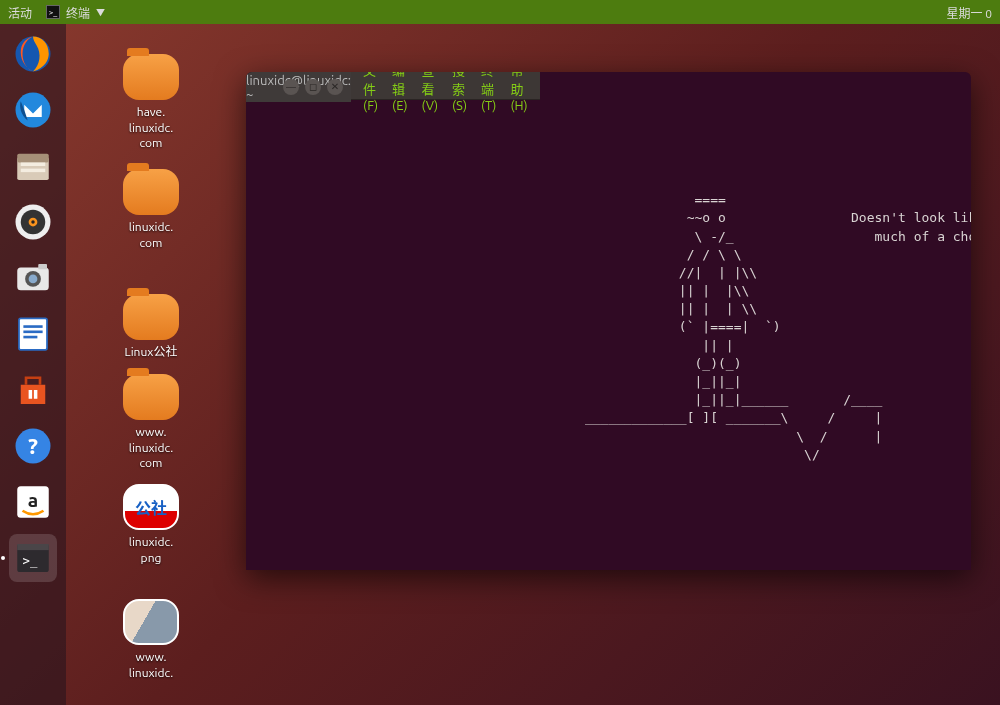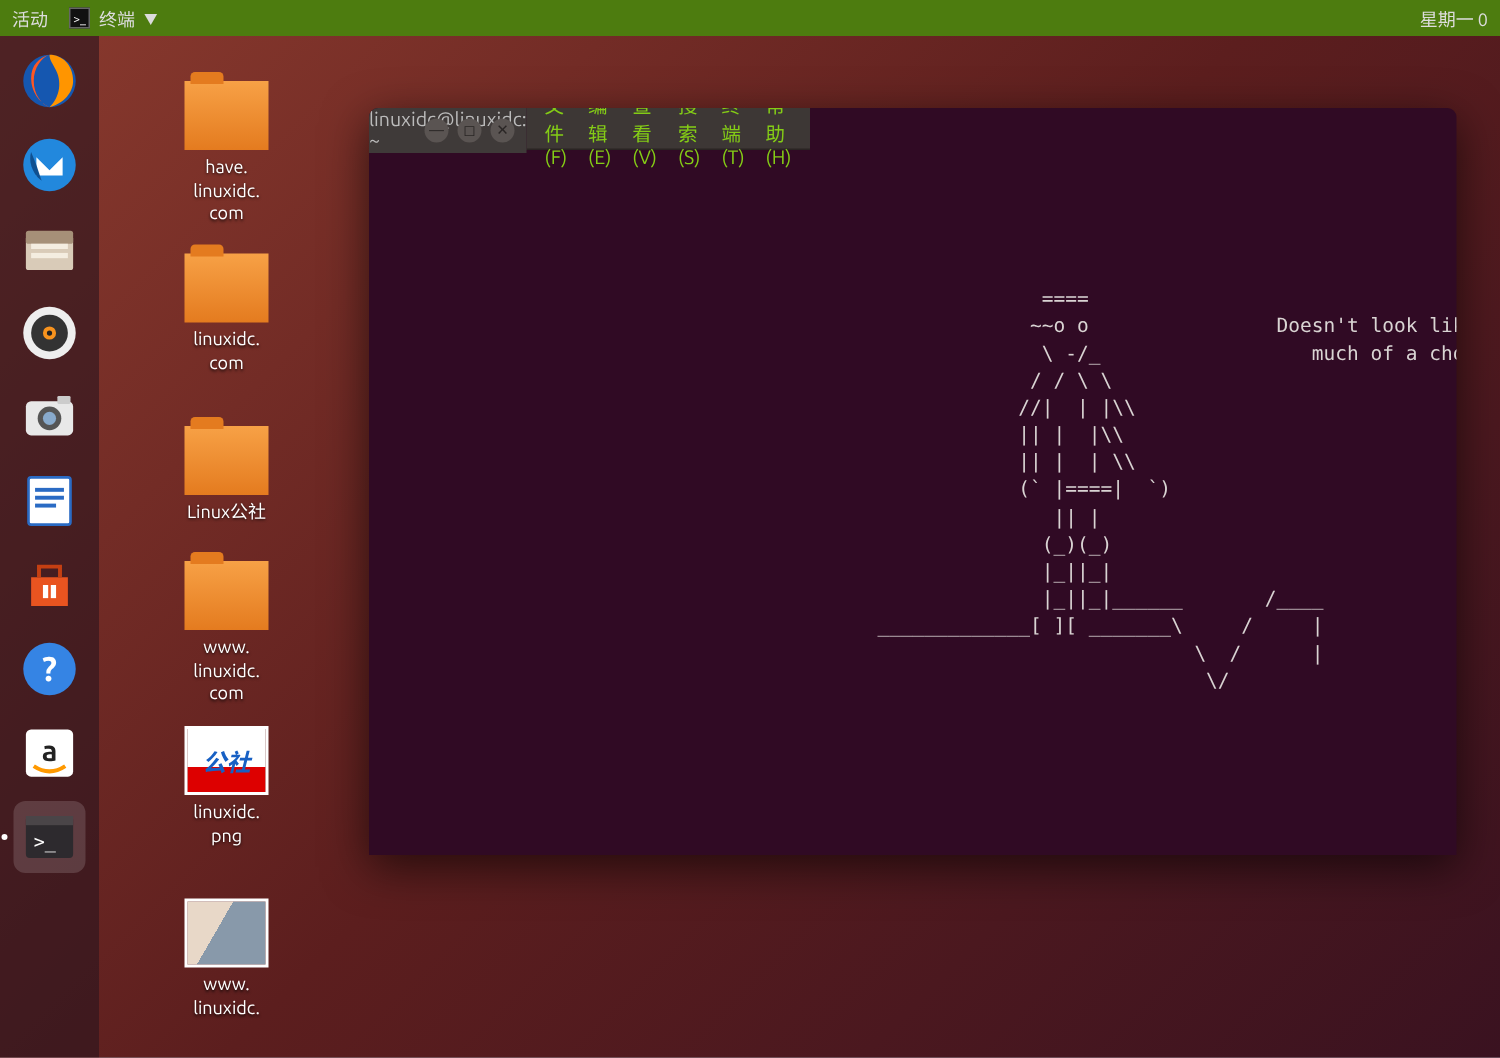--- a/index.html
+++ b/index.html
@@ -46,22 +46,21 @@
 
 .desktop {
   position: absolute; left: 66px; top: 24px; right: 0; bottom: 0;
 }
 .desktop-icon {
   position: absolute; width: 90px; text-align: center;
   color: #fff; font-size: 12px;
 }
 .desktop-icon .thumb {
   width: 56px; height: 46px; margin: 0 auto 4px;
-  border-radius: 0;
-  font-style: italic;
+  border-radius: 16px;
 }
 .folder-thumb {
   background: linear-gradient(#f7a146, #e47b1f);
   position: relative; border-radius: 3px;
 }
 .folder-thumb::before {
   content: ""; position: absolute; top: -6px; left: 4px;
   width: 22px; height: 8px; background: #e47b1f;
   border-radius: 3px 3px 0 0;
 }
@@ -251,21 +250,21 @@
       <div class="thumb folder-thumb"></div>
       <div class="label">have.
 linuxidc.
 com</div>
     </div>
     <div class="desktop-icon" style="left: 40px; top: 145px;">
       <div class="thumb folder-thumb"></div>
       <div class="label">linuxidc.
 com</div>
     </div>
-    <div class="desktop-icon" style="left: 40px; top: 260px;">
+    <div class="desktop-icon" style="left: 40px; top: 270px;">
       <div class="thumb folder-thumb"></div>
       <div class="label">Linux公社</div>
     </div>
     <div class="desktop-icon" style="left: 40px; top: 350px;">
       <div class="thumb folder-thumb"></div>
       <div class="label">www.
 linuxidc.
 com</div>
     </div>
     <div class="desktop-icon" style="left: 40px; top: 460px;">

